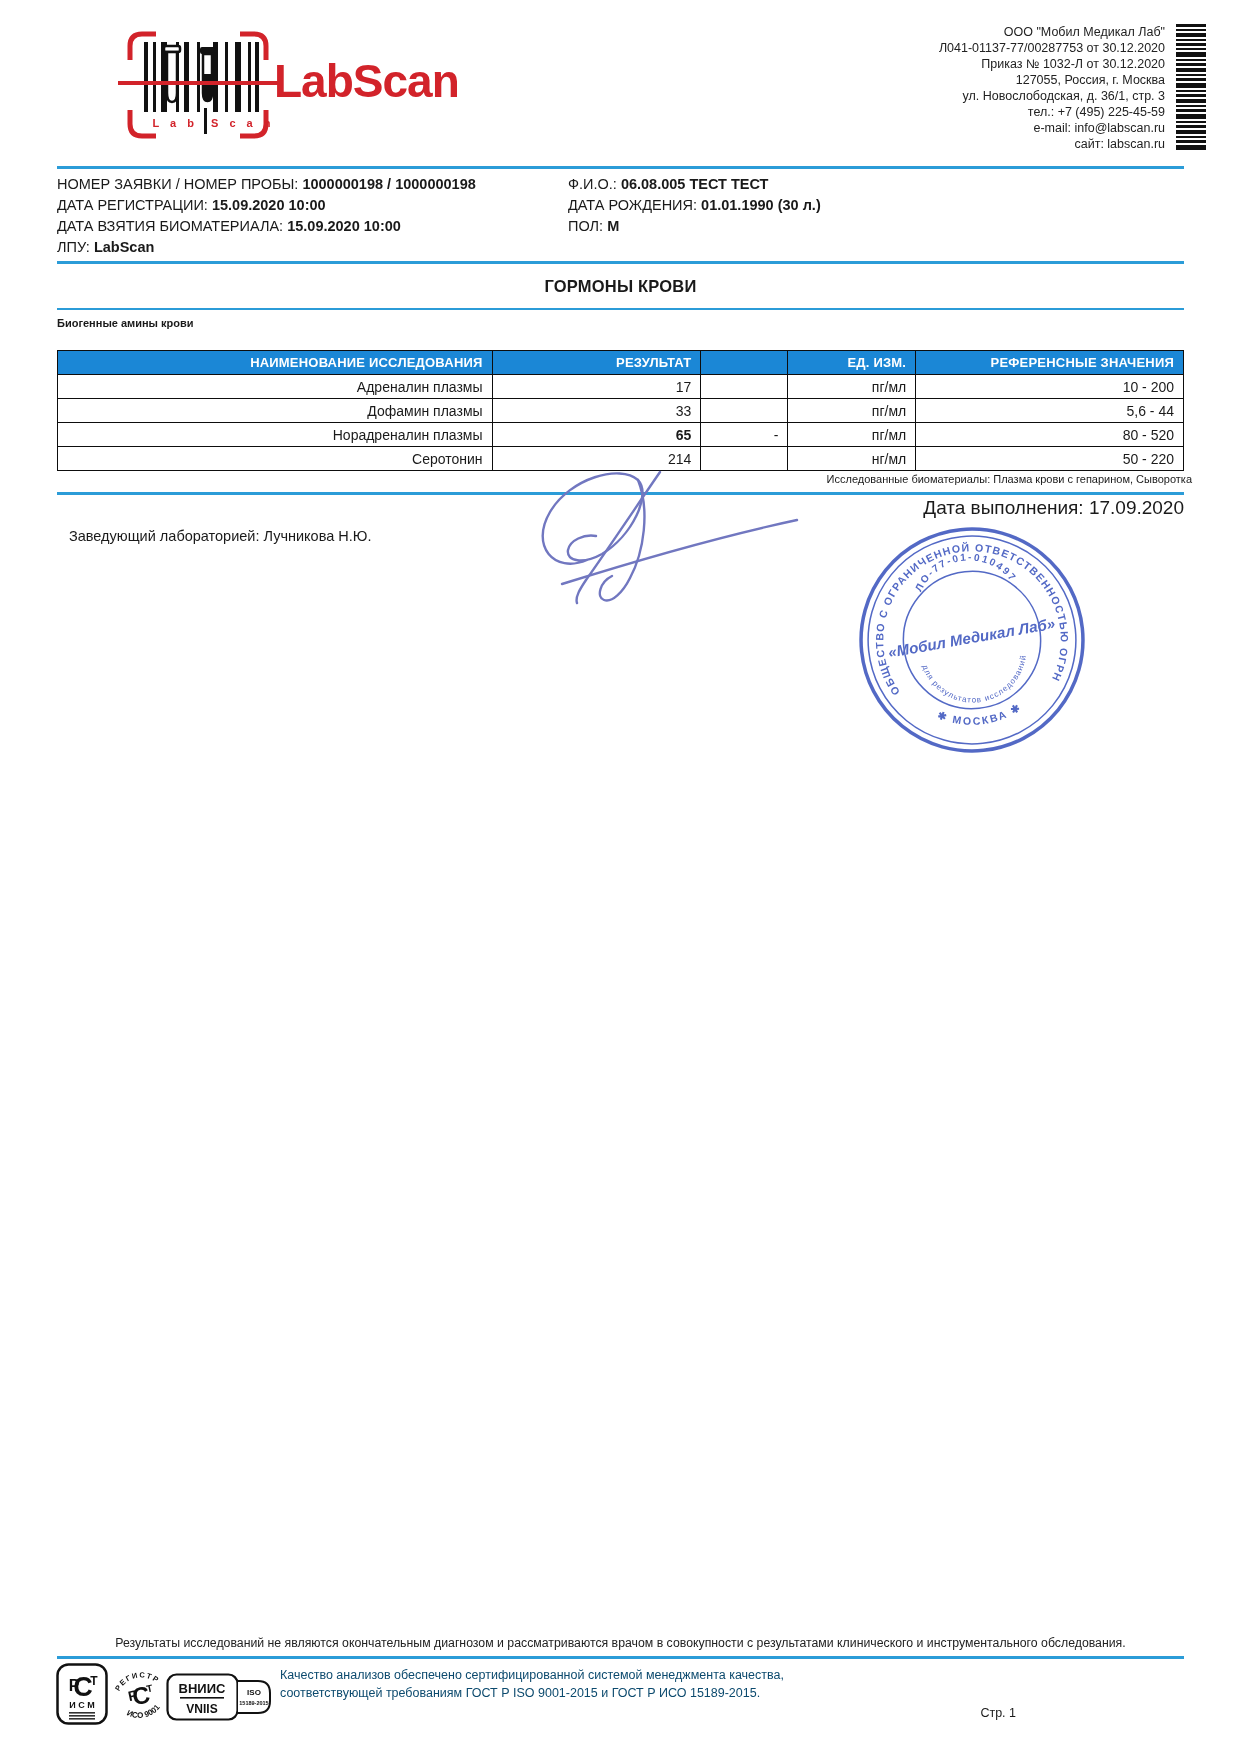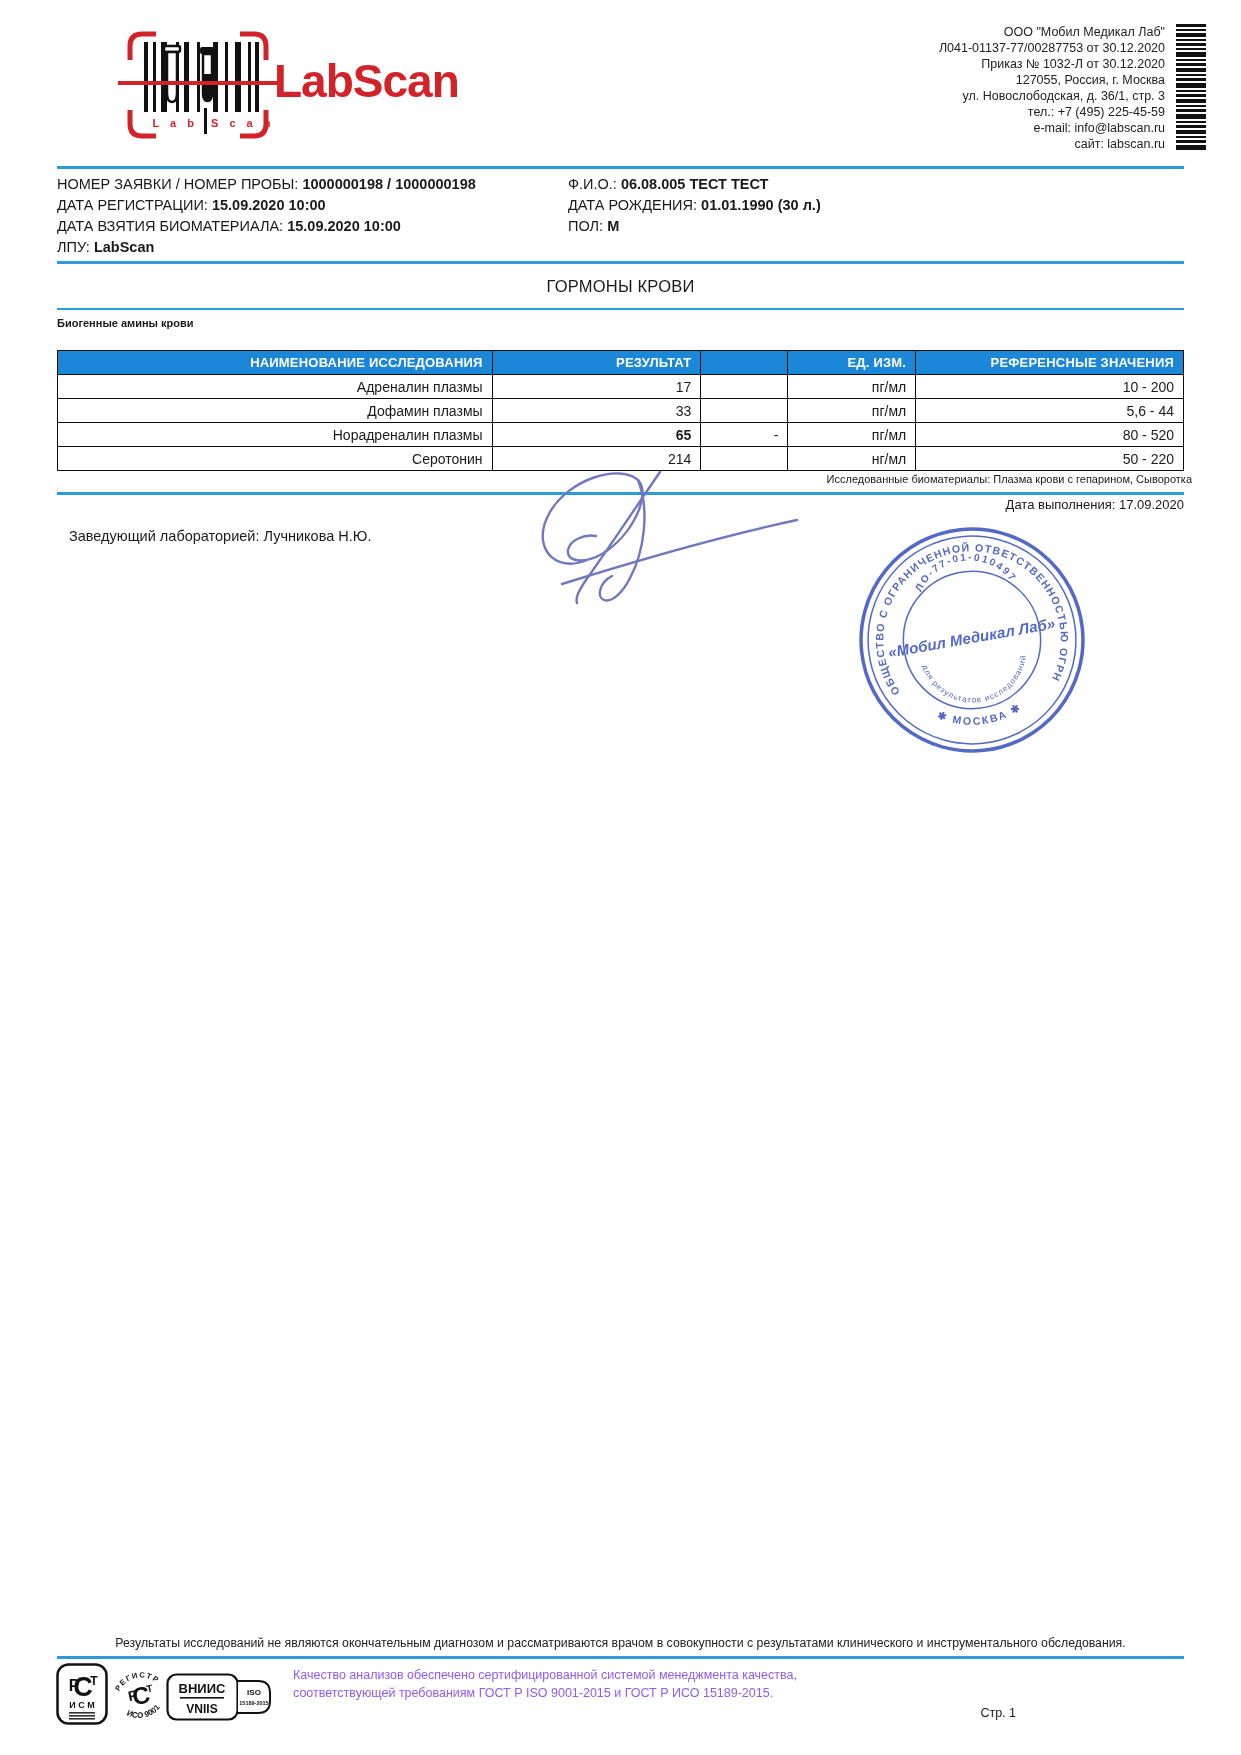--- a/index.html
+++ b/index.html
@@ -24,42 +24,42 @@
   .r4{top:492px;height:3px;}
 
   
   .patient{position:absolute;left:57px;top:174px;width:1127px;font-size:14.5px;}
   .pcol{position:absolute;top:0;}
   .pcol.left{left:0;}
   .pcol.right{left:511px;}
   .pline{line-height:21px;white-space:nowrap;}
   .pline b{font-weight:700;}
 
-  .doc-title{position:absolute;left:0;top:277px;width:100%;text-align:center;font-size:16.5px;font-weight:400;letter-spacing:.2px;}
+  .doc-title{position:absolute;left:0;top:277px;width:100%;text-align:center;font-size:16.5px;font-weight:700;letter-spacing:.2px;}
   .subtitle{position:absolute;left:57px;top:317px;font-size:11px;font-weight:700;}
 
   
   table.results{position:absolute;left:57px;top:350px;width:1127px;border-collapse:collapse;font-size:14px;}
   table.results th,table.results td{border:1px solid #0d0d0d;padding:2px 9px;height:24px;text-align:right;vertical-align:middle;}
   table.results thead th{background:var(--table-header);color:#fff;font-size:13px;font-weight:700;letter-spacing:.2px;}
   table.results td.bold{font-weight:700;}
 
   .biomaterials{position:absolute;right:49px;top:473px;font-size:11px;}
-  .exec-date{position:absolute;right:57px;top:497px;font-size:13px;}
+  .exec-date{position:absolute;right:57px;top:497px;font-size:19px;}
   .lab-head{position:absolute;left:57px;top:528px;font-size:14.5px;margin-left:12px;}
 
   .signature{position:absolute;left:492px;top:462px;}
   .stamp{position:absolute;left:856px;top:524px;opacity:.88;}
 
   
   .footer{position:absolute;left:0;top:1630px;width:1062px;height:125px;}
   .disclaimer{position:absolute;left:57px;top:6px;width:1127px;text-align:center;font-size:12.3px;color:#222;}
   .frule{position:absolute;left:57px;top:26px;width:1127px;height:3px;background:var(--accent);}
   .badge{position:absolute;}
-  .quality{position:absolute;left:293px;top:36px;font-size:12.5px;line-height:18px;color:#8b5cf6;}
+  .quality{position:absolute;left:280px;top:36px;font-size:12.5px;line-height:18px;color:#0c4a6e;}
   .pageno{position:absolute;right:46px;top:76px;font-size:12.5px;}
 
   svg text{font-family:"Liberation Sans",sans-serif;}
   .stamp text{fill:var(--stamp-blue);}
 </style>
 </head>
 <body>
 
 <div class="page">
 

